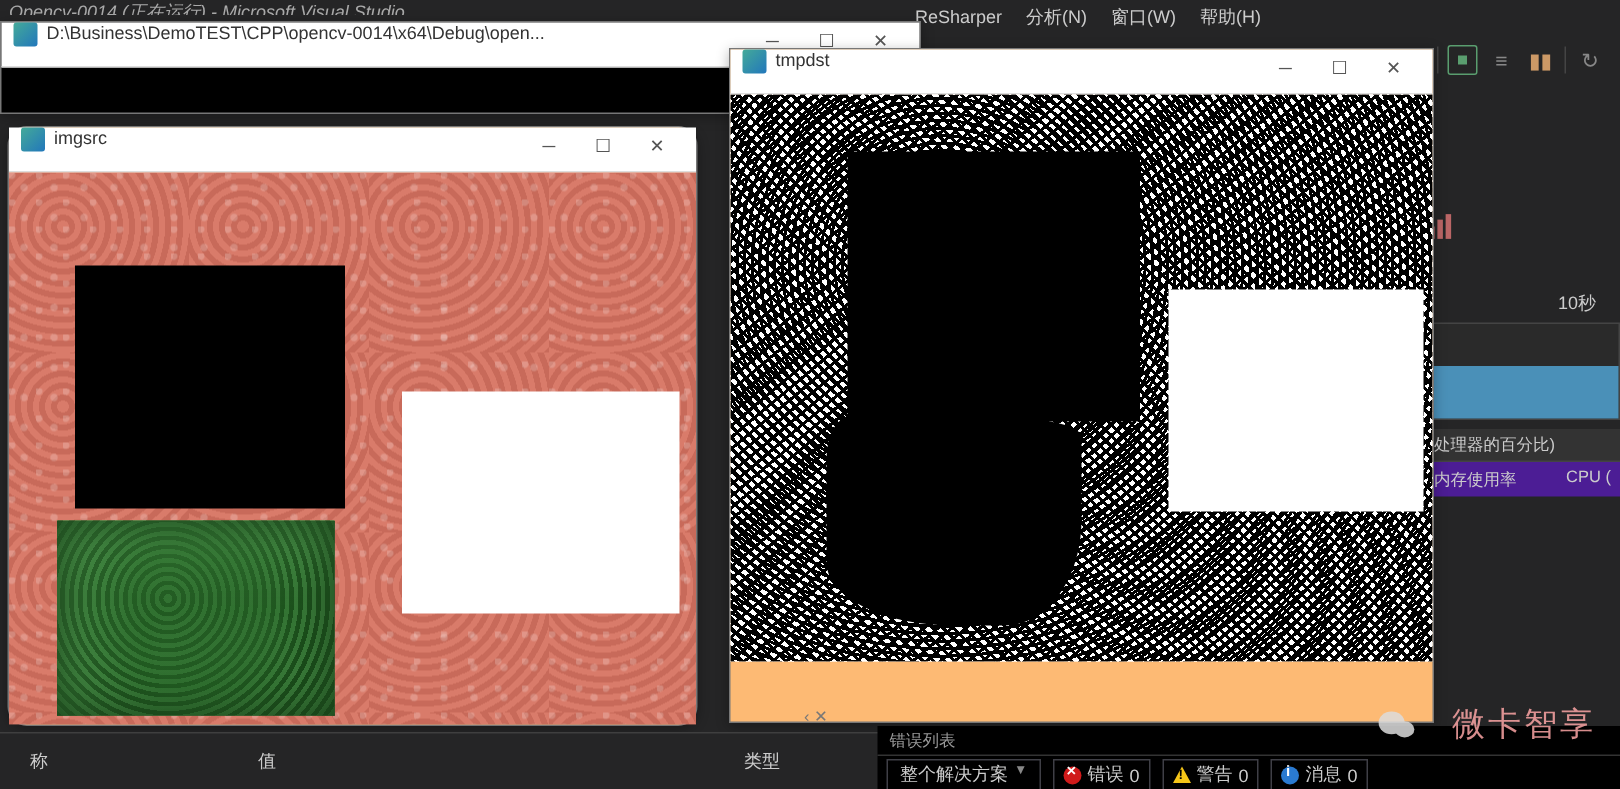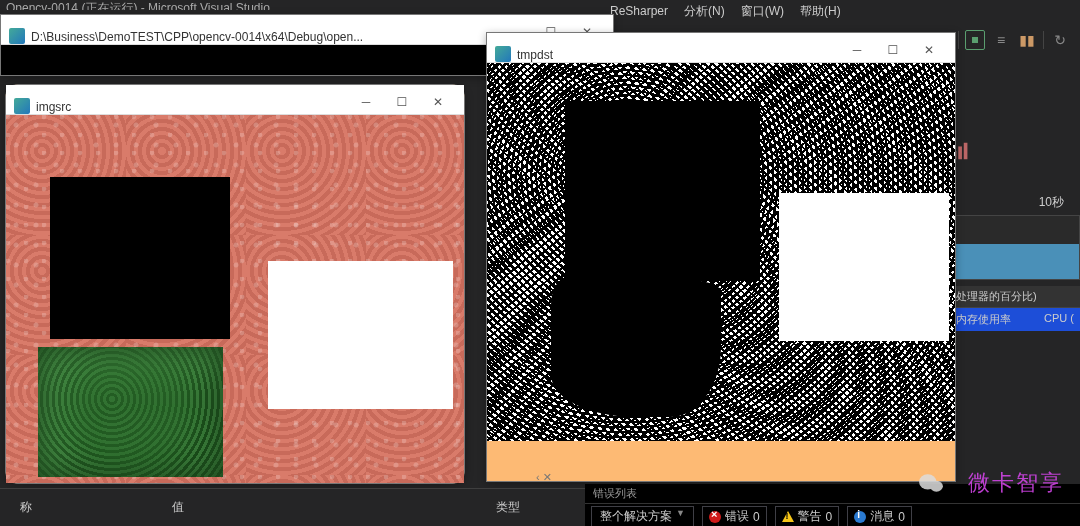--- a/index.html
+++ b/index.html
@@ -1,40 +1,40 @@
 <!DOCTYPE html>
 <html><head>
 <meta charset="utf-8">
 <style>
   * { box-sizing: border-box; margin: 0; padding: 0; font-family: "Segoe UI", "Microsoft YaHei", sans-serif; }
   body { width: 1080px; height: 526px; background: #1e1e1e; overflow: hidden; position: relative; }
   
   .vs-bg { position: absolute; inset: 0; background: #252526; }
-  .vs-titlebar { position: absolute; top: 0; left: 0; right: 0; height: 10px; color: #aaa; font-size: 12px; padding-left: 6px; overflow: hidden; white-space: nowrap; }
+  .vs-titlebar { position: absolute; top: 0; left: 0; right: 0; height: 10px; color: #aaa; font-size: 12px; padding-left: 6px; overflow: hidden; white-space: nowrap; font-style: italic; }
   .vs-menu { position: absolute; top: 0; left: 560px; right: 0; height: 22px; display: flex; gap: 16px; align-items: center; color: #ccc; font-size: 12px; padding-left: 50px; }
   .vs-menu span { cursor: default; }
   
   .vs-toolbar { position: absolute; top: 30px; right: 10px; display: flex; gap: 6px; align-items: center; }
   .tb-icon { width: 20px; height: 20px; }
   .tb-i1 { border: 1px solid #5a9e6f; border-radius: 2px; } .tb-i1::before{content:"";display:block;width:6px;height:6px;background:#5a9e6f;margin:6px auto;}
   .tb-sep { width: 1px; height: 18px; background: #444; }
   .tb-i2 { color: #888; font-size: 14px; text-align:center; line-height:20px; }
   
   .diag { position: absolute; right: 0; top: 140px; width: 130px; color: #ccc; font-size: 12px; }
   .diag-icon { width: 22px; height: 22px; margin-bottom: 32px; margin-left: 0; }
   .diag-icon svg { width: 100%; height: 100%; }
   .diag .timelabel { text-align: right; padding-right: 16px; margin-bottom: 4px; }
   .diag-graph { height: 65px; background: #2a2a2a; border: 1px solid #444; position: relative; margin-bottom: 6px; display: flex; align-items: flex-end; }
   .diag-bar { width: 100%; height: 55%; background: #4a90b8; }
   .diag-label { background: #333; padding: 3px 6px; font-size: 11px; border-bottom: 1px solid #444; }
-  .diag-row { display: flex; justify-content: space-between; padding: 4px 6px; font-size: 11px; background: #1d4ed8; }
+  .diag-row { display: flex; justify-content: space-between; padding: 4px 6px; font-size: 11px; background: #4c1d95; }
   .diag-count { color: #aaa; padding: 6px; font-size: 11px; }
   
   .win { position: absolute; background: #fdba74; border: 1px solid #777; box-shadow: 0 2px 8px rgba(0,0,0,.3); }
-  .titlebar { height: 30px; background: #fff; display: flex; align-items: flex-end; padding: 0 8px; font-size: 12px; color: #333; border-bottom: 1px solid #ddd; }
+  .titlebar { height: 30px; background: #fff; display: flex; align-items: flex-start; padding: 0 8px; font-size: 12px; color: #333; border-bottom: 1px solid #ddd; }
   .titlebar .ico { width: 16px; height: 16px; margin-right: 6px; background: linear-gradient(135deg,#4a9,#27b); border-radius: 2px; }
   .titlebar .spacer { flex: 1; }
   .titlebar .wbtn { width: 36px; height: 24px; text-align: center; line-height: 24px; color: #555; font-size: 12px; }
   
   .win-black { left: 0; top: 14px; width: 614px; height: 62px; background: #000; }
   .win-black .titlebar { background: #fff; }
   
   .win-src { left: 5px; top: 84px; width: 460px; height: 400px; border-radius: 13px; }
   .src-content { position: relative; height: calc(100% - 30px); overflow: hidden; }
   .moire { position: absolute; inset: 0; background:
@@ -76,21 +76,21 @@
   .error-list { position: absolute; right: 0; bottom: 0; width: 495px; height: 42px; background: #000000; display: flex; flex-direction: column; }
   .error-list .hdr { font-size: 11px; color: #999; padding: 2px 8px; border-bottom: 1px solid #333; }
   .error-list .row { display: flex; align-items: center; gap: 8px; padding: 2px 6px; font-size: 12px; }
   .dd { color: #ccc; border: 1px solid #3f3f46; padding: 1px 8px; display: flex; align-items: flex-start; gap: 4px; }
   .pill { display: flex; align-items: center; gap: 4px; padding: 1px 6px; border: 1px solid #3f3f46; color: #ccc; }
   .dot { width: 12px; height: 12px; border-radius: 50%; display: inline-block; }
   .dot-err { background: #d01a1a; position: relative; } .dot-err::after{content:"×";color:#fff;position:absolute;left:2px;top:-3px;font-size:11px;font-weight:bold;}
   .dot-warn { width: 0; height: 0; border-left: 6px solid transparent; border-right: 6px solid transparent; border-bottom: 11px solid #f5c518; border-radius: 0; position:relative; } .dot-warn::after{content:"!";position:absolute;left:-2px;top:0;font-size:9px;color:#000;font-weight:bold;}
   .dot-info { background: #2a7ad1; position: relative; } .dot-info::after{content:"i";color:#fff;position:absolute;left:3px;top:-2px;font-size:10px;font-weight:bold;}
   
-  .watermark { position: absolute; right: 16px; bottom: 28px; display: flex; align-items: center; gap: 24px; color: #d946ef; font-size: 22px; opacity: .85; font-family: "Microsoft YaHei", sans-serif; letter-spacing: 2px; }
+  .watermark { position: absolute; right: 16px; bottom: 28px; display: flex; align-items: center; gap: 24px; color: #fca5a5; font-size: 22px; opacity: .85; font-family: "Microsoft YaHei", sans-serif; letter-spacing: 2px; }
   .wm-ico { width: 26px; height: 22px; }
   .wm-ico svg { width: 100%; height: 100%; fill: #ddd; }
   .chev { font-size: 9px; color: #888; }
   .close-x { position:absolute; left:536px; bottom:42px; color:#777; font-size:11px; }
 </style>
 </head>
 <body>
 
 <div class="vs-bg"></div>
 

